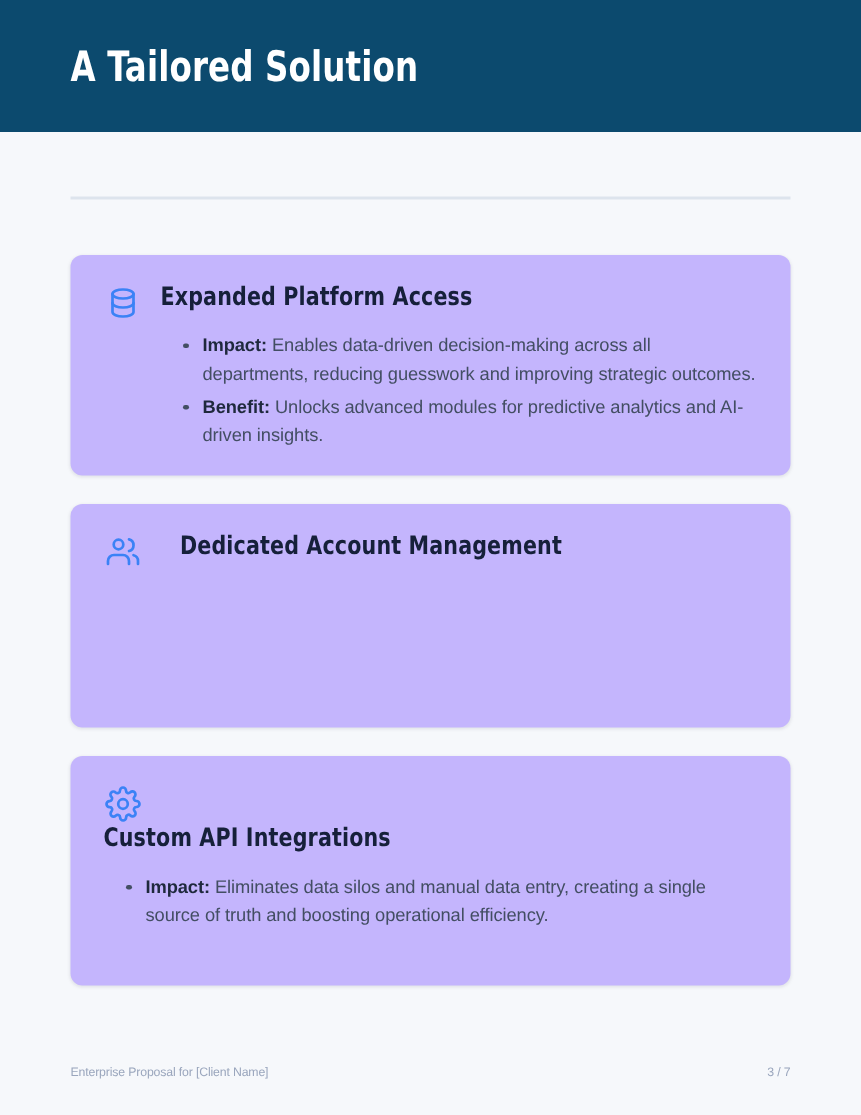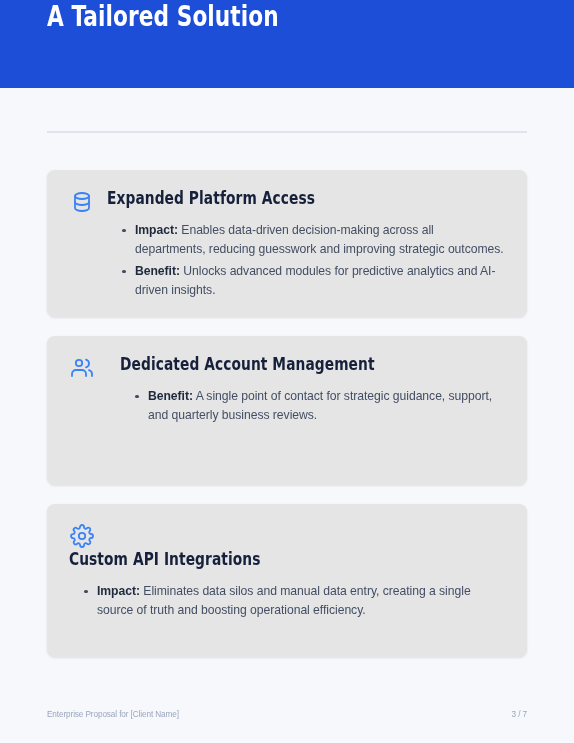--- a/index.html
+++ b/index.html
@@ -16,23 +16,23 @@
     overflow: hidden;
     position: relative;
   }
 
   
   .header-bar {
     position: absolute;
     top: 0; left: 0;
     width: 574px;
     height: 88px;
-    background: #1d4ed8;
-    display: flex;
-    align-items: flex-start;
+    background: #0c4a6e;
+    display: flex;
+    align-items: center;
   }
   .header-title {
     margin-left: 47px;
     color: #ffffff;
     font-family: "Liberation Sans Narrow", "DejaVu Sans Condensed", "Liberation Sans", sans-serif;
     font-size: 28px;
     font-weight: bold;
     letter-spacing: 0.1px;
     transform: scaleX(0.86);
     transform-origin: left center;
@@ -57,21 +57,21 @@
   }
 
   .cards {
     position: absolute;
     top: 82px;
     left: 47px;
     width: 480px;
   }
 
   .card {
-    background: #e5e5e5;
+    background: #c4b5fd;
     border-radius: 8px;
     box-shadow: 0 1px 3px rgba(22, 32, 56, 0.07), 0 1px 2px rgba(22, 32, 56, 0.04);
     padding: 18px 22px 16px 22px;
     margin-bottom: 19px;
     overflow: hidden;
     display: flex;
     align-items: flex-start;
   }
   .card.clipped { height: 147px; }
   .card.c2 { height: 149px; gap: 13px; }
@@ -187,23 +187,20 @@
         <svg width="24" height="24" viewBox="0 0 24 24" fill="none" stroke="currentColor" stroke-width="1.8" stroke-linecap="round" stroke-linejoin="round">
           <path d="M16 20v-2a4 4 0 0 0-4-4H6a4 4 0 0 0-4 4v2"></path>
           <circle cx="9" cy="7" r="3.2"></circle>
           <path d="M22 20v-2a4 4 0 0 0-3-3.87"></path>
           <path d="M16 3.6a4 4 0 0 1 0 7.75"></path>
         </svg>
       </span>
       <div class="card-body">
         <div class="card-title">Dedicated Account Management</div>
         <ul class="bullets">
-          <li class="bullet">
-            <span class="lead">Benefit:</span><span> A single point of contact for strategic guidance, support, and quarterly business reviews.</span>
-          </li>
         </ul>
       </div>
     </div>
 
     <div class="card c3">
       <span class="card-icon">
         <svg width="24" height="24" viewBox="0 0 24 24" fill="none" stroke="currentColor" stroke-width="1.8" stroke-linecap="round" stroke-linejoin="round">
           <circle cx="12" cy="12" r="3.2"></circle>
           <path d="M19.4 15a1.65 1.65 0 0 0 .33 1.82l.06.06a2 2 0 1 1-2.83 2.83l-.06-.06a1.65 1.65 0 0 0-1.82-.33 1.65 1.65 0 0 0-1 1.51V21a2 2 0 1 1-4 0v-.09A1.65 1.65 0 0 0 9 19.4a1.65 1.65 0 0 0-1.82.33l-.06.06a2 2 0 1 1-2.83-2.83l.06-.06a1.65 1.65 0 0 0 .33-1.82 1.65 1.65 0 0 0-1.51-1H3a2 2 0 1 1 0-4h.09A1.65 1.65 0 0 0 4.6 9a1.65 1.65 0 0 0-.33-1.82l-.06-.06a2 2 0 1 1 2.83-2.83l.06.06A1.65 1.65 0 0 0 9 4.6h.09A1.65 1.65 0 0 0 10 3.09V3a2 2 0 1 1 4 0v.09A1.65 1.65 0 0 0 15 4.6a1.65 1.65 0 0 0 1.82-.33l.06-.06a2 2 0 1 1 2.83 2.83l-.06.06A1.65 1.65 0 0 0 19.4 9v.09A1.65 1.65 0 0 0 20.91 10H21a2 2 0 1 1 0 4h-.09a1.65 1.65 0 0 0-1.51 1z"></path>
         </svg>

